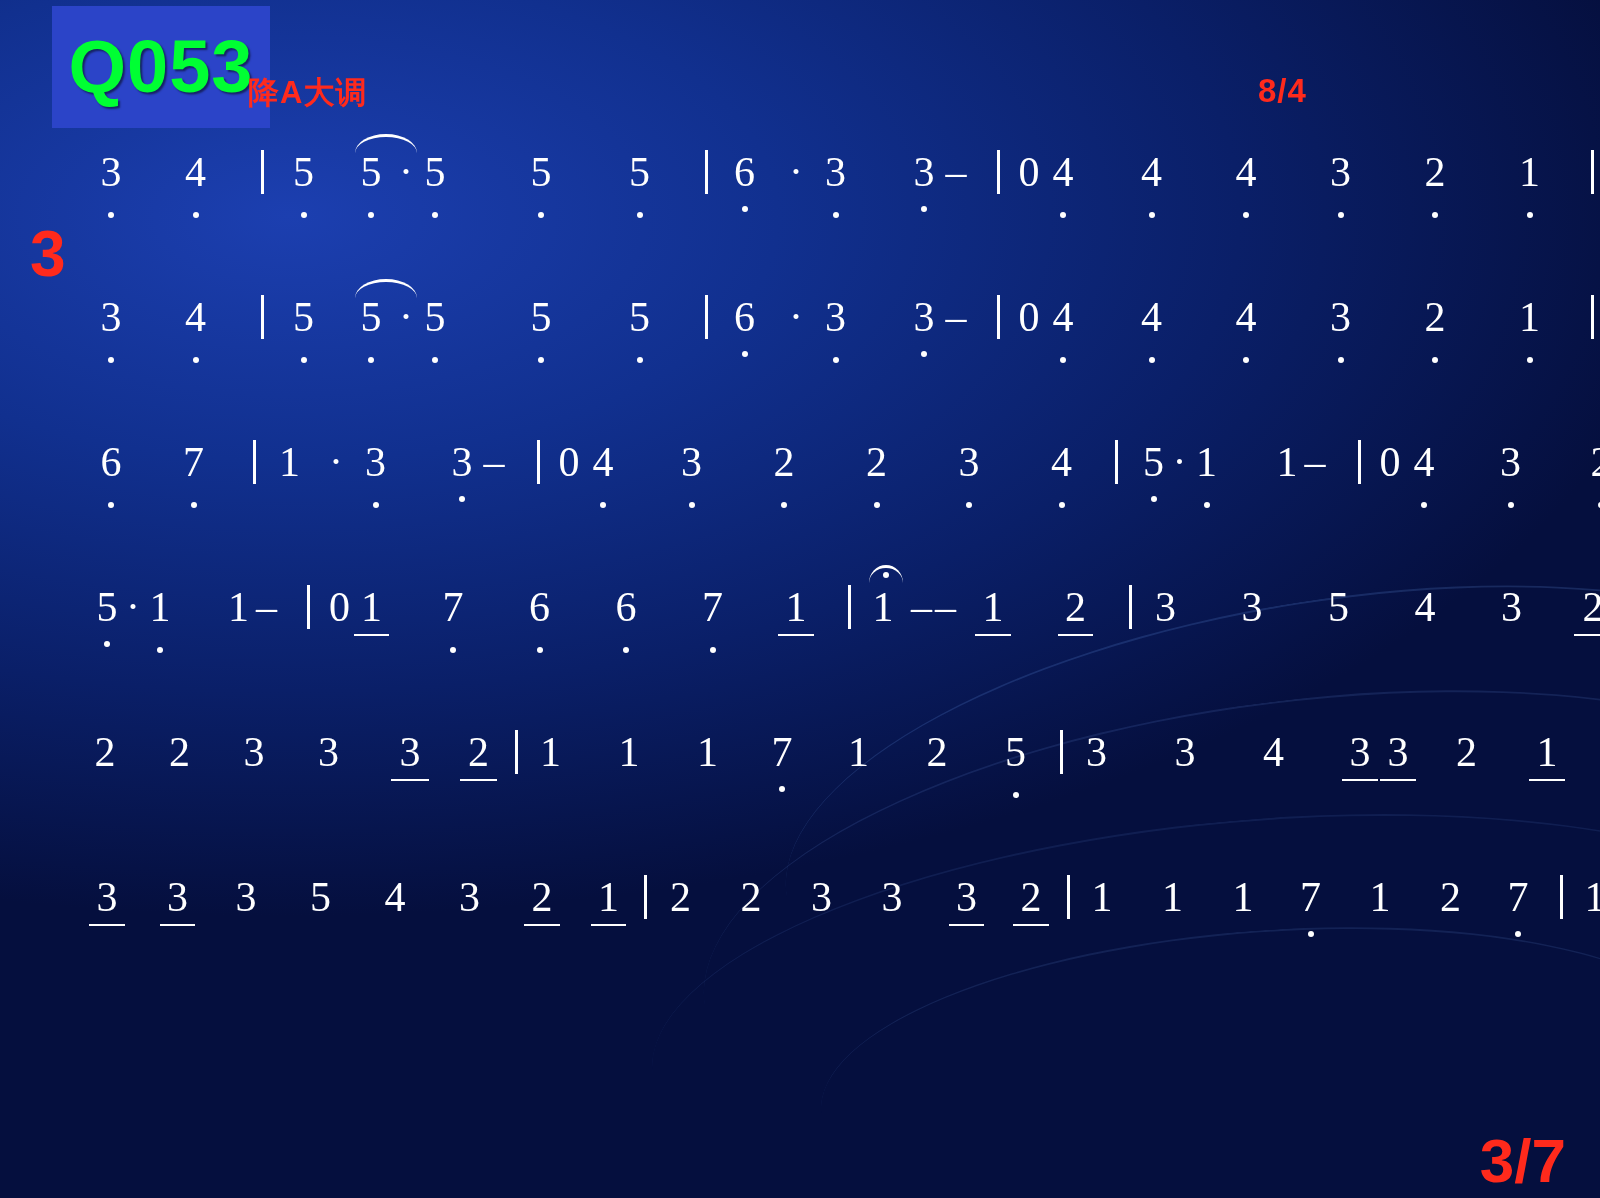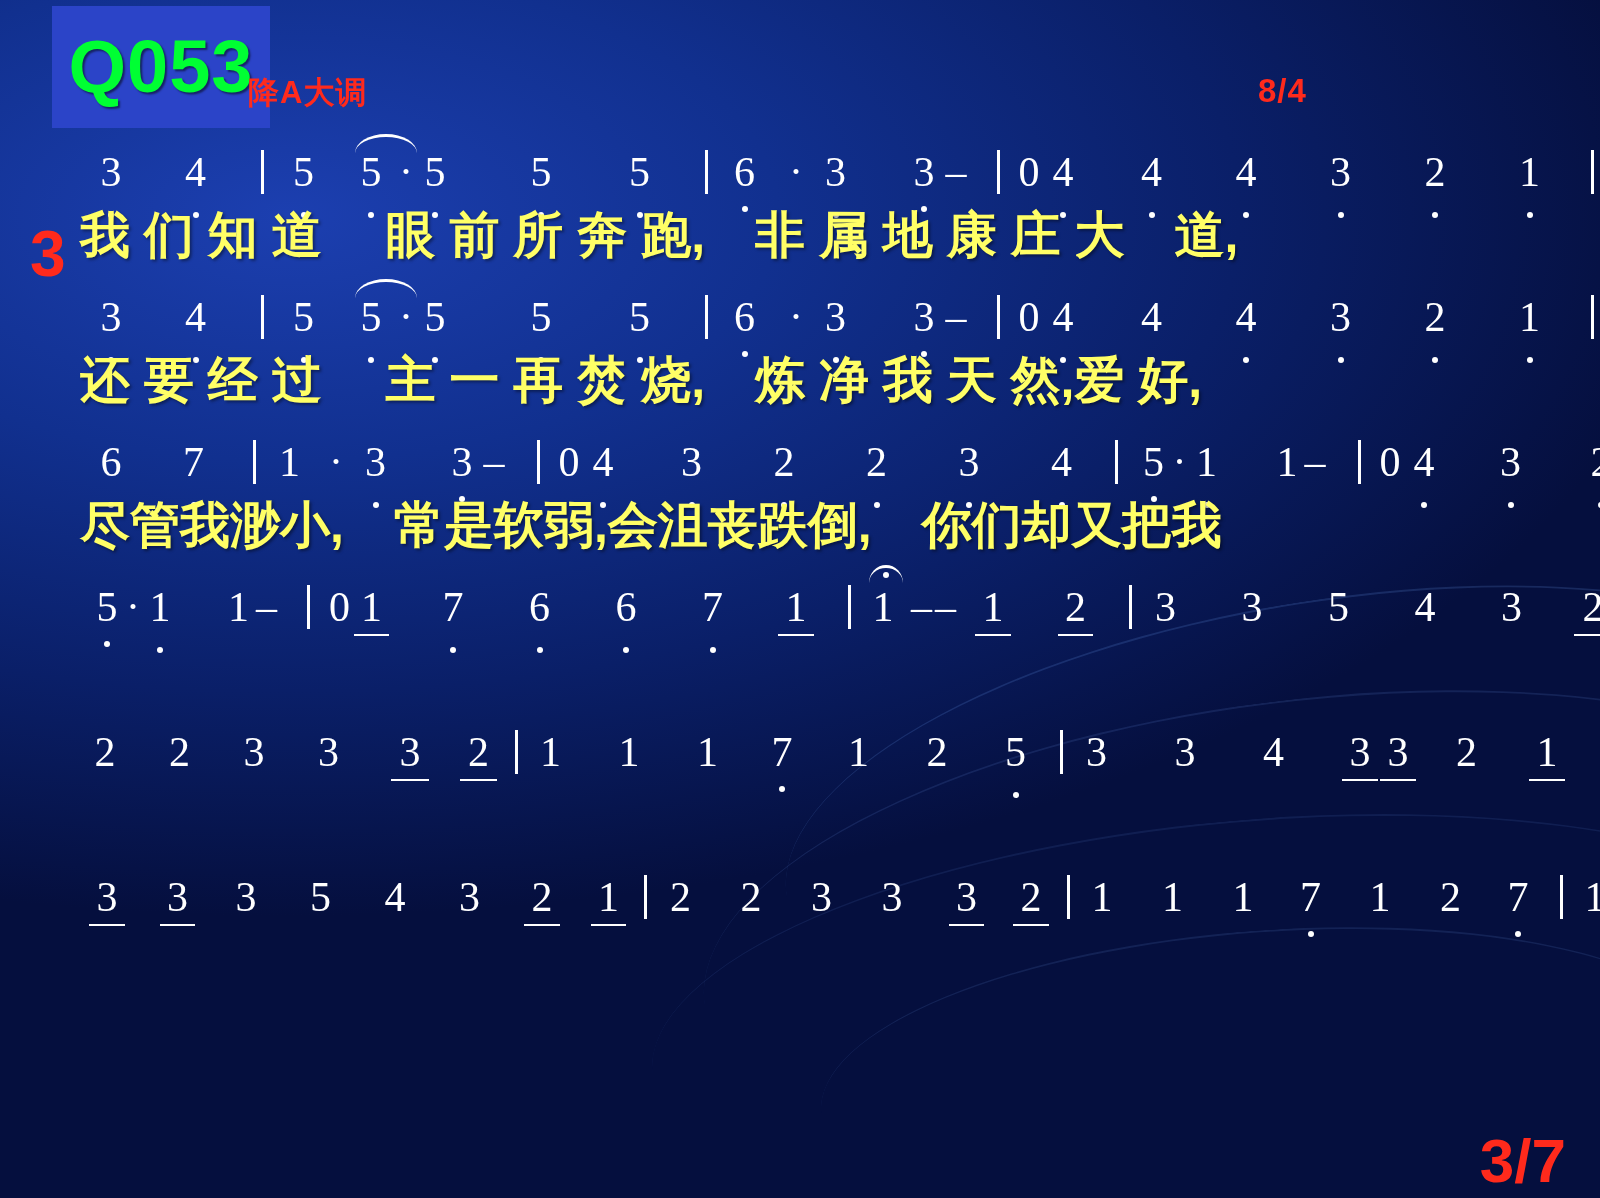--- a/index.html
+++ b/index.html
@@ -272,21 +272,20 @@
         <span class="bar"></span>
         <span class="n" style="width:26px">0</span><span class="n u1 dlow withu" style="width:42px">4</span><span class="sp" style="width:34px"></span>
         <span class="n u1 dlow withu" style="width:46px">4</span><span class="sp" style="width:38px"></span>
         <span class="n u1 dlow withu" style="width:46px">4</span><span class="sp" style="width:38px"></span>
         <span class="n u1 dlow withu" style="width:46px">3</span><span class="sp" style="width:38px"></span>
         <span class="n u1 dlow withu" style="width:46px">2</span><span class="sp" style="width:38px"></span>
         <span class="n u1 dlow withu" style="width:46px">1</span><span class="sp" style="width:22px"></span>
         <span class="bar"></span>
         
       </div>
-      <div class="lyrics-row">我 们 知 道　 眼 前 所 奔 跑,　非 属 地 康 庄 大　道,</div>
     </div>
 
     <div class="system">
       <div class="notes-row">
         <span class="n u1 dlow withu" style="width:46px">3</span><span class="sp" style="width:28px"></span>
         <span class="n u1 dlow withu" style="width:46px">4</span><span class="sp" style="width:26px"></span>
         <span class="bar"></span>
         <span class="n u1 dlow withu" style="width:46px">5</span><span class="sp" style="width:12px"></span>
         <span style="position:relative;display:inline-block;">
           <span class="tie" style="left:6px;top:-14px;width:62px"></span>
@@ -303,21 +302,20 @@
         <span class="bar"></span>
         <span class="n" style="width:26px">0</span><span class="n u1 dlow withu" style="width:42px">4</span><span class="sp" style="width:34px"></span>
         <span class="n u1 dlow withu" style="width:46px">4</span><span class="sp" style="width:38px"></span>
         <span class="n u1 dlow withu" style="width:46px">4</span><span class="sp" style="width:38px"></span>
         <span class="n u1 dlow withu" style="width:46px">3</span><span class="sp" style="width:38px"></span>
         <span class="n u1 dlow withu" style="width:46px">2</span><span class="sp" style="width:38px"></span>
         <span class="n u1 dlow withu" style="width:46px">1</span><span class="sp" style="width:22px"></span>
         <span class="bar"></span>
         
       </div>
-      <div class="lyrics-row">还 要 经 过　 主 一 再 焚 烧,　炼 净 我 天 然,爱 好,</div>
     </div>
 
     <div class="system">
       <div class="notes-row">
         <span class="n u1 dlow withu" style="width:46px">6</span><span class="sp" style="width:26px"></span>
         <span class="n u1 dlow withu" style="width:46px">7</span><span class="sp" style="width:20px"></span>
         <span class="bar"></span>
         <span class="n" style="width:34px">1</span><span class="sp" style="width:12px"></span>
         <span class="n" style="width:14px">·</span>
         <span class="n u1 dlow withu" style="width:44px">3</span><span class="sp" style="width:34px"></span>
@@ -334,21 +332,20 @@
         <span class="n" style="width:32px">1</span><span class="n" style="width:24px">–</span><span class="sp" style="width:14px"></span>
         <span class="bar"></span>
         <span class="n" style="width:26px">0</span><span class="n u1 dlow withu" style="width:42px">4</span><span class="sp" style="width:32px"></span>
         <span class="n u1 dlow withu" style="width:46px">3</span><span class="sp" style="width:34px"></span>
         <span class="n u1 dlow withu" style="width:46px">2</span><span class="sp" style="width:34px"></span>
         <span class="sp" style="width:34px"></span>
         <span class="sp" style="width:34px"></span>
         <span class="sp" style="width:10px"></span>
         
       </div>
-      <div class="lyrics-row">尽管我渺小,　常是软弱,会沮丧跌倒,　你们却又把我</div>
     </div>
 
     <div class="system">
       <div class="notes-row">
         <span class="n dlow" style="width:38px">5</span><span class="n" style="width:14px">·</span><span class="n u1 dlow withu" style="width:40px">1</span><span class="sp" style="width:32px"></span>
         <span class="n" style="width:32px">1</span><span class="n" style="width:24px">–</span><span class="sp" style="width:12px"></span>
         <span class="bar"></span>
         <span class="n" style="width:26px">0</span><span class="n u1" style="width:38px">1</span><span class="sp" style="width:30px"></span>
         <span class="n u1 dlow withu" style="width:44px">7</span><span class="sp" style="width:32px"></span>
         <span class="n u1 dlow withu" style="width:44px">6</span><span class="sp" style="width:32px"></span>

